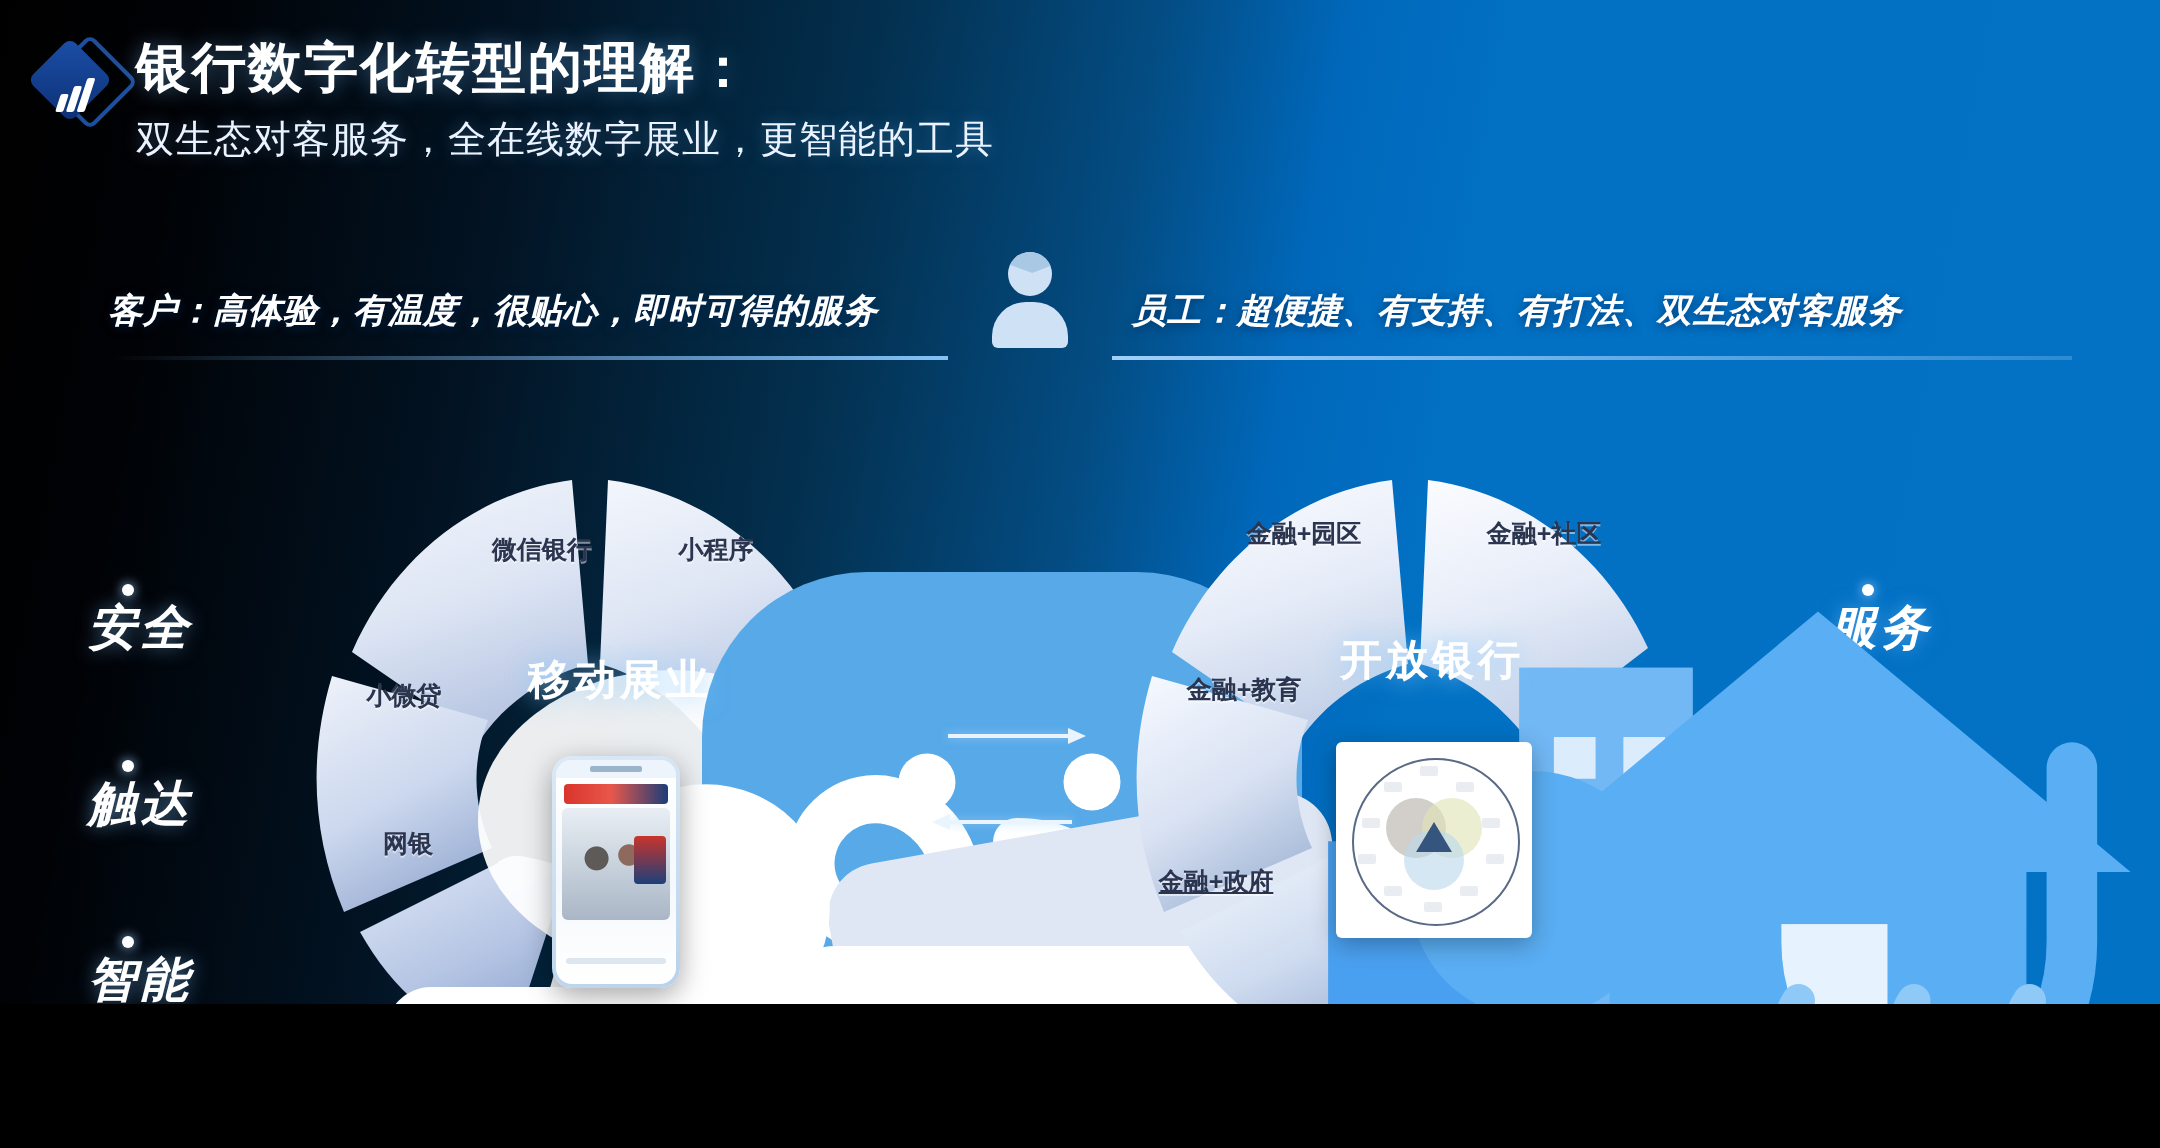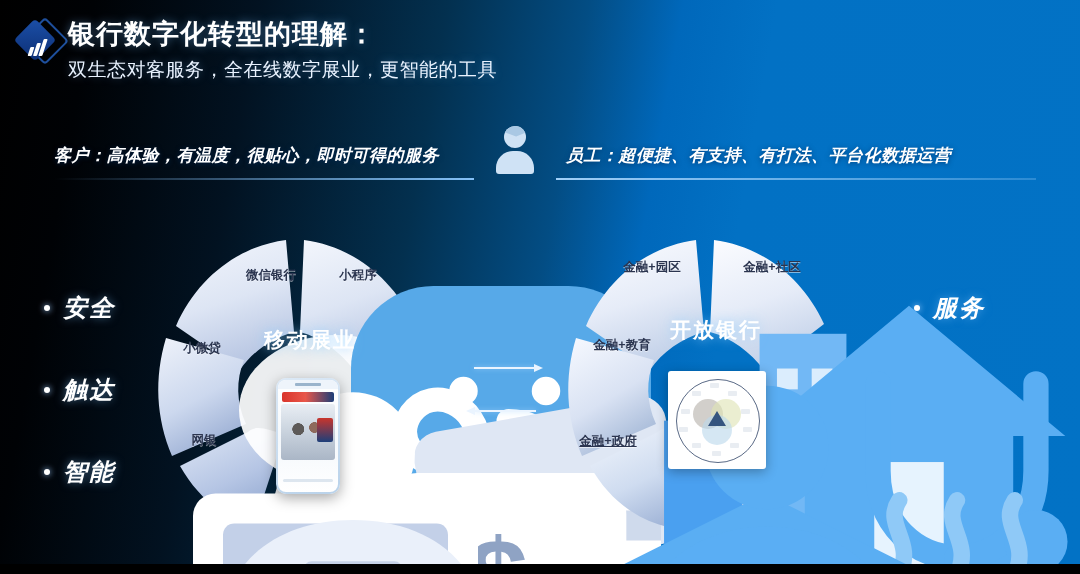--- a/index.html
+++ b/index.html
@@ -1,18 +1,18 @@
 <!DOCTYPE html>
 <html><head>
 <meta charset="utf-8">
 <style>
   html,body{margin:0;padding:0;background:#000;}
   body{font-family:"Liberation Sans","DejaVu Sans",sans-serif;}
   #slide{
-    position:relative;width:1080px;height:564px;overflow:hidden;
+    position:relative;width:1080px;height:502px;overflow:hidden;
     background:linear-gradient(100deg,#000000 0%,#000205 8%,#021221 22%,#03304f 38%,#034d84 50%,#0068bb 58%,#0271c4 66%,#0272c5 100%);
   }
   
   #logo{position:absolute;left:14px;top:19px;width:44px;height:44px;}
   #logo .dia{position:absolute;left:6px;top:6px;width:30px;height:30px;
     background:linear-gradient(135deg,#1b4fa8,#0d2f74);transform:rotate(45deg);border-radius:4px;}
   #logo .dia2{position:absolute;left:14px;top:5px;width:30px;height:30px;
     border:2px solid #1e4f9c;transform:rotate(45deg);border-radius:4px;background:transparent;}
   #logo .bar{position:absolute;background:#ffffff;border-radius:1px;transform:skewX(-18deg);}
   #logo .b1{left:15px;top:28px;width:4px;height:9px;}
@@ -34,21 +34,21 @@
   #rule-left{left:54px;width:420px;background:linear-gradient(90deg,rgba(90,160,255,0),rgba(140,200,255,.95));}
   #rule-right{left:556px;width:480px;background:linear-gradient(90deg,rgba(170,215,255,.95),rgba(170,215,255,.25));}
   #avatar{position:absolute;left:492px;top:126px;width:46px;height:48px;}
   #avatar .head{position:absolute;left:12px;top:0;width:22px;height:22px;border-radius:50%;background:#cfe2f5;}
   #avatar .hair{position:absolute;left:12px;top:0;width:22px;height:11px;border-radius:22px 22px 0 0;background:#a9c8e4;
     clip-path:polygon(0 0,100% 0,100% 60%,55% 95%,0 55%);}
   #avatar .body{position:absolute;left:4px;top:25px;width:38px;height:23px;border-radius:17px 17px 3px 3px;background:#cfe2f5;}
 
   
   .bullets{position:absolute;}
-  .bullet{display:flex;align-items:center;margin-bottom:50px;}
+  .bullet{display:flex;align-items:center;margin-bottom:50px;flex-direction:column;}
   .bullet .dot{width:6px;height:6px;border-radius:50%;background:#ffffff;margin-right:13px;box-shadow:0 0 6px #9ecbff;}
   .bullet .lbl{color:#ffffff;font-size:24px;font-weight:bold;font-style:italic;letter-spacing:2px;
     text-shadow:0 0 9px rgba(130,195,255,.5);}
   #bullets-left{left:44px;top:292px;}
   #bullets-right{left:914px;top:292px;}
 
   
   .flower{position:absolute;width:330px;height:300px;}
   #flower-left{left:136px;top:228px;}
   #flower-right{left:546px;top:228px;}
@@ -107,21 +107,21 @@
     <div class="dia"></div>
     <div class="bar b1"></div>
     <div class="bar b2"></div>
     <div class="bar b3"></div>
   </div>
   <div id="title">银行数字化转型的理解：</div>
   <div id="subtitle">双生态对客服务，全在线数字展业，更智能的工具</div>
 
   <div id="rolebar">
     <div class="role-txt" id="role-cust">客户：高体验，有温度，很贴心，即时可得的服务</div>
-    <div class="role-txt" id="role-emp">员工：超便捷、有支持、有打法、平台化数据运营</div>
+    <div class="role-txt" id="role-emp">员工：超便捷、有支持、有打法、双生态对客服务</div>
     <div class="role-rule" id="rule-left"></div>
     <div class="role-rule" id="rule-right"></div>
   </div>
   <div id="avatar">
     <div class="head"></div>
     <div class="hair"></div>
     <div class="body"></div>
   </div>
 
   <div class="bullets" id="bullets-left">
@@ -189,21 +189,21 @@
 
       <path d="M44 238 C62 270 88 290 118 298 L148 206 C132 202 120 196 112 204 Z" fill="url(#pgC)"></path>
 
       <path d="M276 238 C258 272 230 292 200 298 L172 206 C188 202 200 196 208 204 Z" fill="url(#pgD)"></path>
     </svg>
 
     <span class="petal-label" style="left:50px;top:40px;width:110px;text-align:right;">微信银行</span>
     <span class="petal-label" style="left:172px;top:40px;width:100px;text-align:center;">小程序</span>
     <span class="petal-label" style="left:216px;top:113px;width:100px;">移动展业</span>
     <span class="petal-label" style="left:210px;top:210px;width:100px;">金融商城</span>
-    <span class="petal-label" style="left:20px;top:205px;width:96px;">网银</span>
+    <span class="petal-label" style="left:20px;top:187px;width:96px;">网银</span>
     <span class="petal-label" style="left:16px;top:113px;width:100px;">小微贷</span>
 
     <svg class="petal-icon" style="left:88px;top:62px;" width="44" height="34" viewBox="0 0 44 34">
       <ellipse cx="15" cy="13" rx="13" ry="10" fill="#ffffff" opacity=".92"></ellipse>
       <ellipse cx="28" cy="21" rx="14" ry="10.5" fill="#e7edf8"></ellipse>
       <path d="M8 20 l-2 7 7-4 z" fill="#ffffff" opacity=".92"></path>
       <path d="M34 28 l3 6 -8-3 z" fill="#e7edf8"></path>
     </svg>
     <svg class="petal-icon" style="left:200px;top:58px;" width="40" height="40" viewBox="0 0 40 40">
       <rect x="0" y="0" width="40" height="40" rx="11" fill="#57a9e8"></rect>

